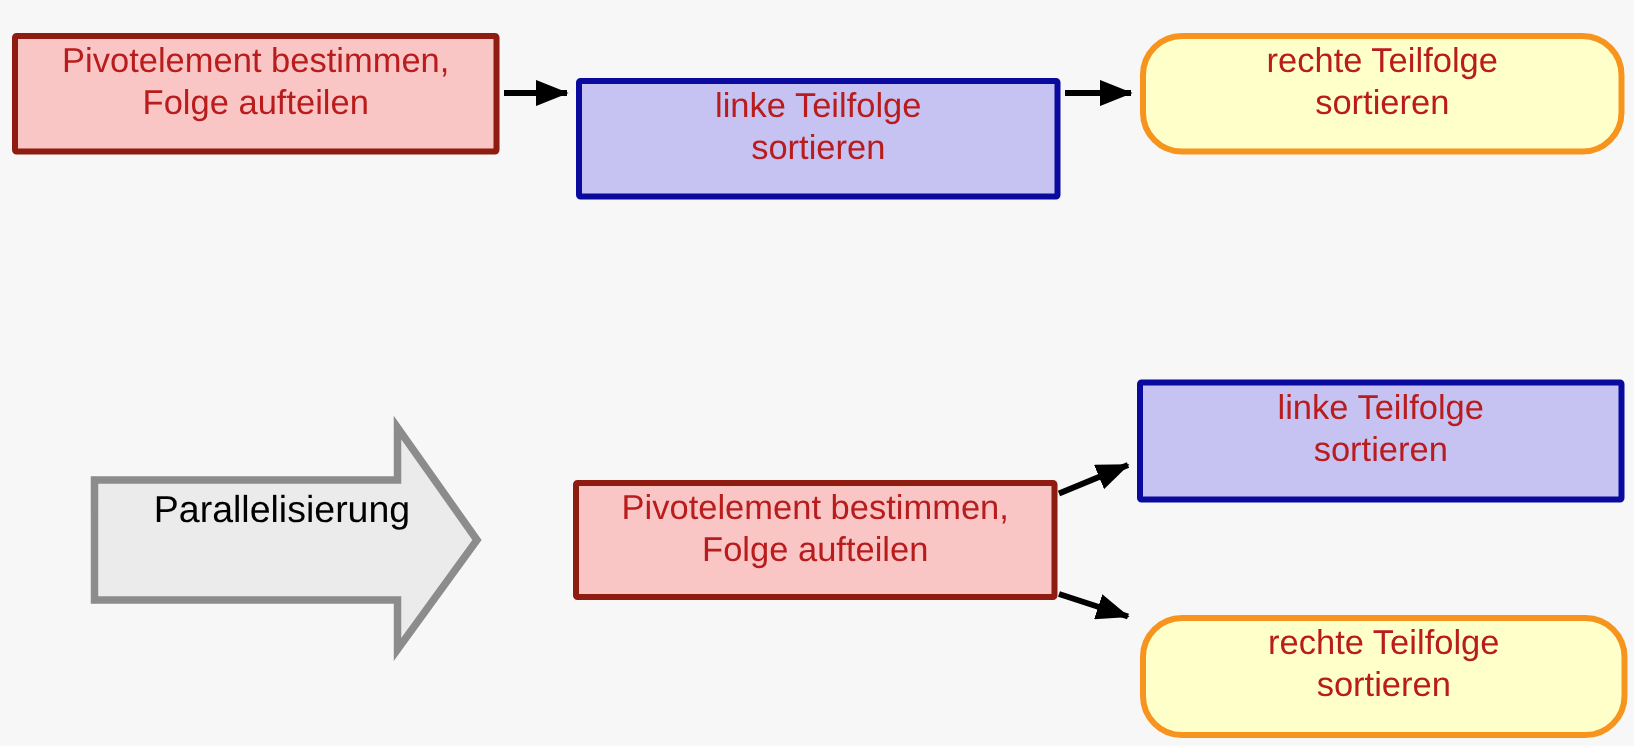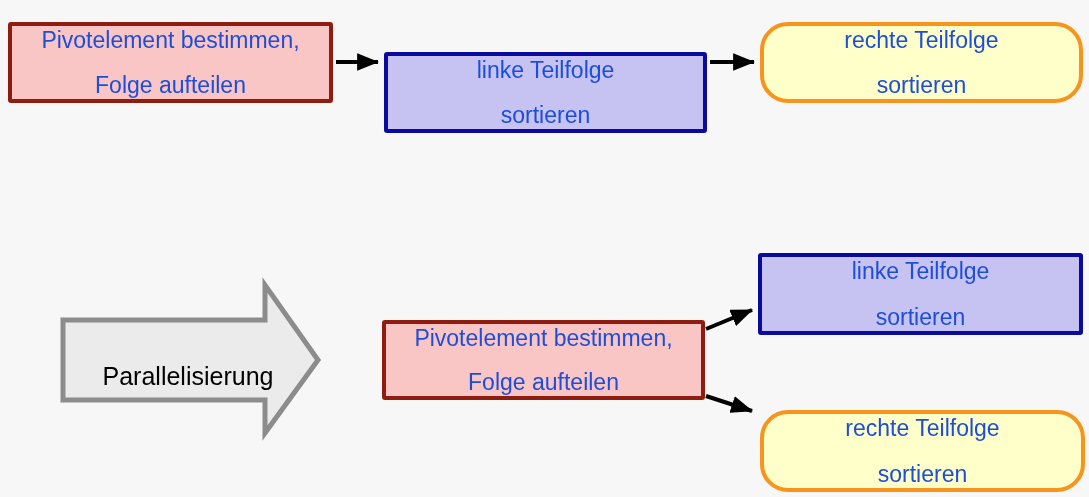--- a/index.html
+++ b/index.html
@@ -22,27 +22,26 @@
   }
   .node {
     position: absolute;
     box-sizing: border-box;
     border-style: solid;
     border-width: 4px;
     border-radius: 3px;
     display: flex;
     flex-direction: column;
     align-items: center;
-    justify-content: space-between;
+    justify-content: flex-start;
     text-align: center;
     font-size: 23px;
     line-height: 28px;
-    color: #1d4ed8;
+    color: #b91c1c;
     z-index: 2;
-    gap: 15px;
   }
   .node .line { display: block; }
   .node-red {
     background: var(--box-red-fill, #f9c5c5);
     border-color: var(--box-red-border, #8e1c10);
   }
   .node-blue {
     background: var(--box-blue-fill, #c6c2f2);
     border-color: var(--box-blue-border, #0a0a9e);
     margin-top: 30px;
@@ -69,21 +68,21 @@
   }
   .flow-line {
     stroke: var(--arrow-black, #000);
     stroke-width: 4;
     fill: none;
   }
   .arrowhead-glyph { fill: var(--arrow-black, #000); }
   .block-arrow-label {
     position: absolute;
     left: 63px;
-    top: 336px;
+    top: 300px;
     width: 250px;
     height: 80px;
     display: flex;
     align-items: center;
     justify-content: center;
     font-size: 25px;
     color: #000;
     z-index: 2;
   }
 </style>

